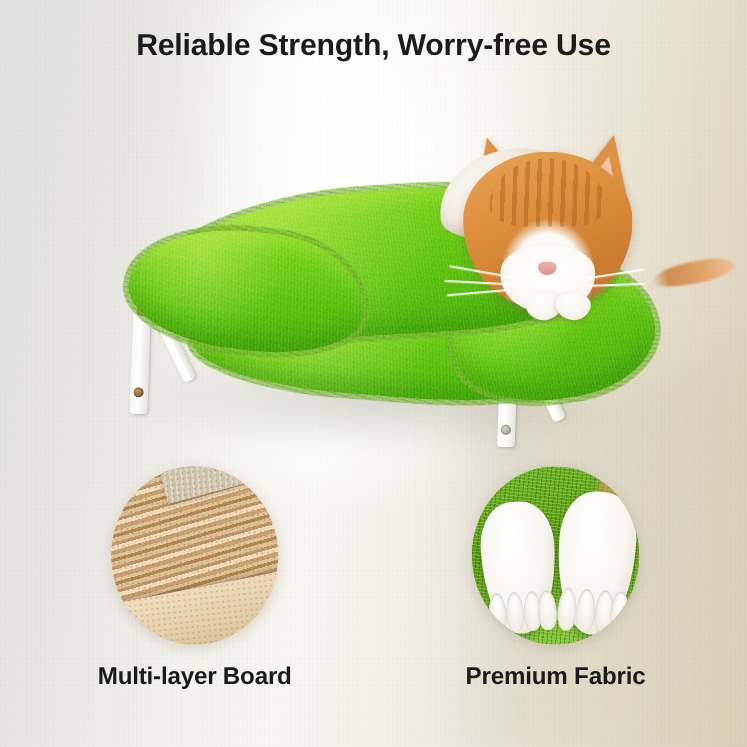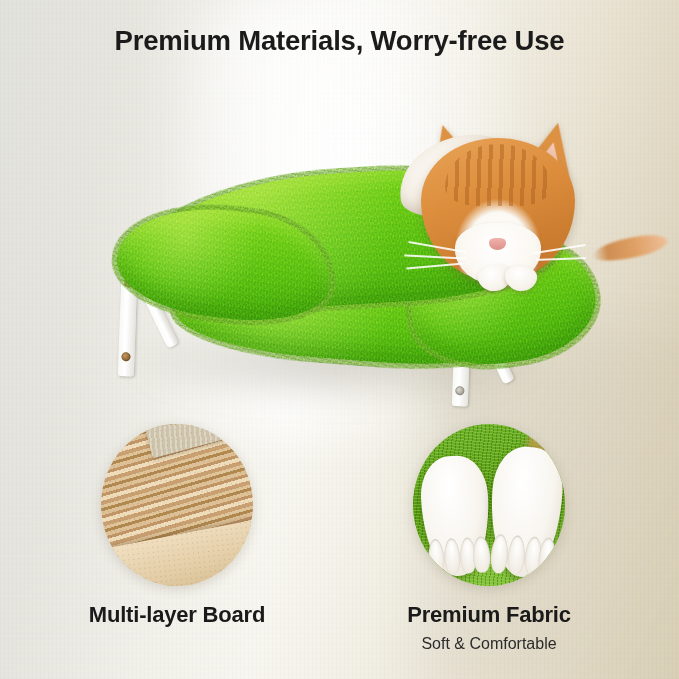--- a/index.html
+++ b/index.html
@@ -268,21 +268,21 @@
     z-index:4;
     filter:blur(.8px);
   }
 
   
   .features {
     position:absolute; left:0; top:424px; width:679px; height:255px; z-index:20;
   }
   .feature { position:absolute; width:330px; text-align:center; }
   #featureLeft  { left:12px;text-align:center; }
-  #featureRight { left:324px; }
+  #featureRight { left:340px; }
 
   .circle {
     width:152px; height:162px;
     margin:0 auto;
     border-radius:50%;
     overflow:hidden;
     position:relative;
     box-shadow:0 3px 12px rgba(110,100,75,.22);
   }
 
@@ -361,21 +361,21 @@
 </style>
 </head>
 <body>
 
 <div id="poster">
 
   <div class="wall-texture"></div>
   <div class="wall-light"></div>
   <div class="wall-shadow"></div>
 
-  <div class="headline">Premium Materials, Worry-free Use</div>
+  <div class="headline">Reliable Strength, Worry-free Use</div>
 
   <div class="scene">
 
     <div class="drop-shadow"></div>
 
     <div class="bracket left" id="bracketLeft">
       <div class="plate"></div>
       <div class="arm" style="left:4px; top:6px; height:96px; transform:rotate(-28deg);"></div>
       <div class="arm" style="left:52px; top:-6px; height:56px; transform:rotate(64deg);"></div>
       <div class="screw" style="top:22px;"></div>
@@ -461,17 +461,16 @@
           </div>
           <div class="bigpaw" id="bigpawR">
             <div class="toe" style="left:5%;"></div>
             <div class="toe" style="left:29%;"></div>
             <div class="toe" style="left:53%;"></div>
             <div class="toe" style="left:73%;"></div>
           </div>
         </div>
       </div>
       <div class="feature-title">Premium Fabric</div>
-      <div class="feature-sub">Soft &amp; Comfortable</div>
     </div>
 
   </div>
 </div>
 
 </body></html>

